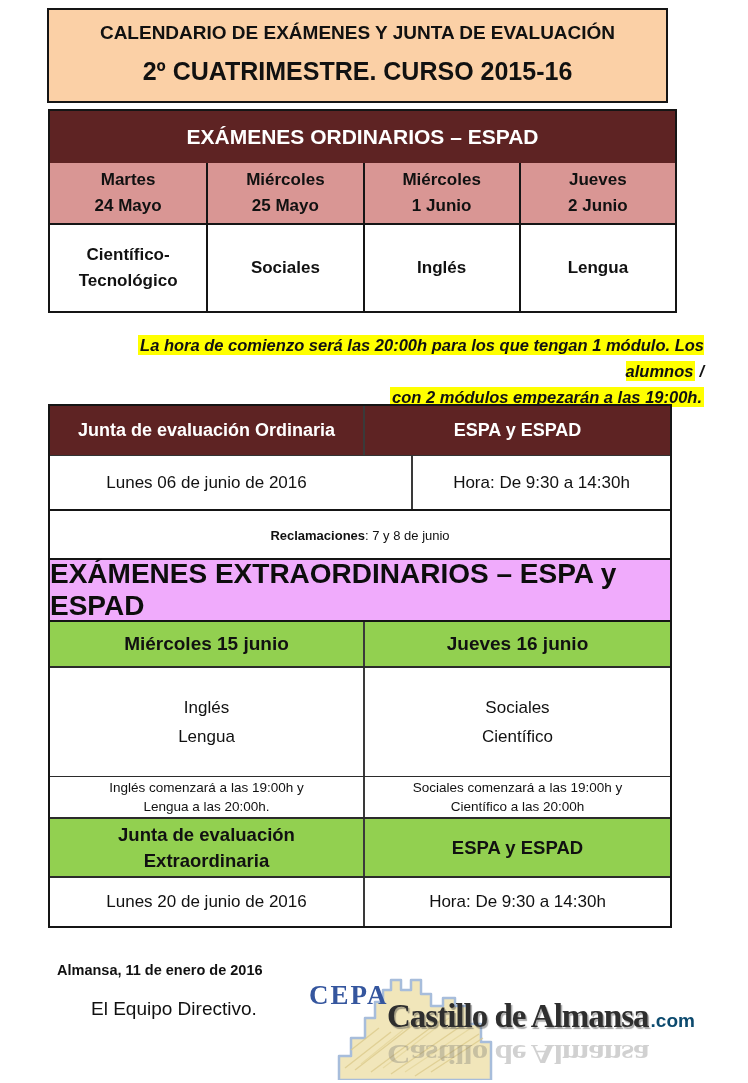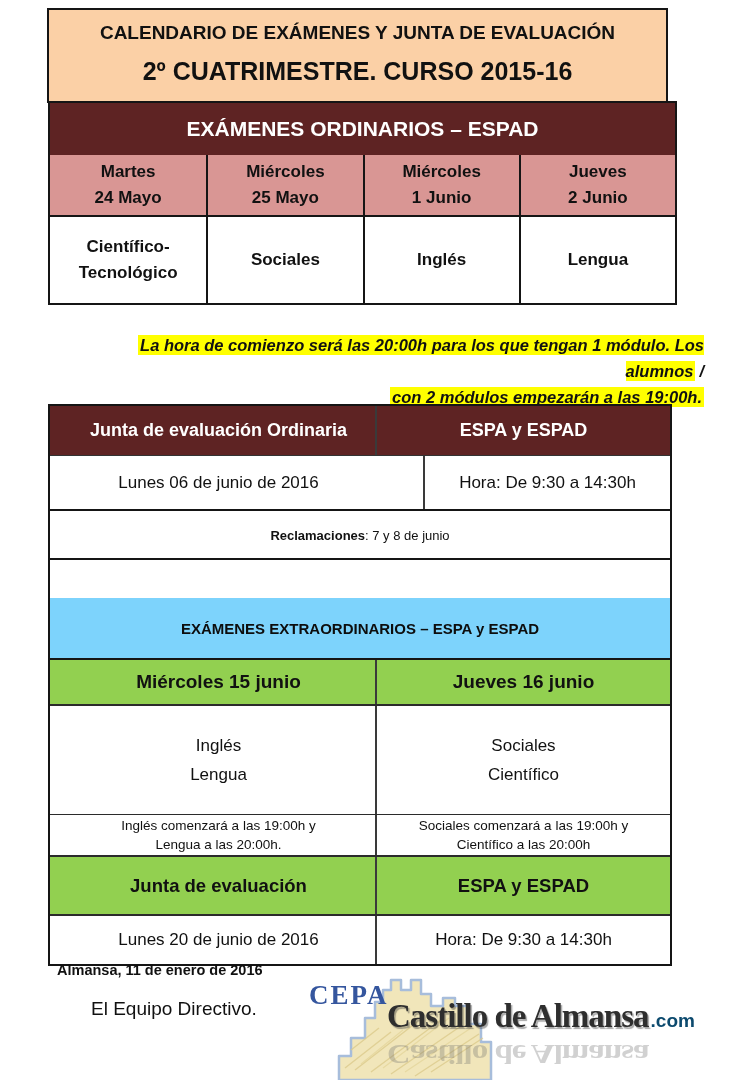--- a/index.html
+++ b/index.html
@@ -11,21 +11,21 @@
 
   
   .title-box {
     position:absolute; left:47px; top:8px; width:621px; height:95px;
     background:#FBD0A6; border:2px solid #151515; text-align:center;
   }
   .title-line1 { margin-top:12px; font-size:19px; font-weight:bold; }
   .title-line2 { margin-top:13px; font-size:25px; font-weight:bold; }
 
   
-  .t1 { position:absolute; left:48px; top:101px; width:629px; border:2px solid #151515; background:#fff; }
+  .t1 { position:absolute; left:48px; top:109px; width:629px; border:2px solid #151515; background:#fff; }
   .t1-header {
     height:52px; background:#5E2323; color:#fff; font-weight:bold; font-size:21px;
     display:flex; align-items:center; justify-content:center;
   }
   .t1-row { display:grid; grid-template-columns:repeat(4,1fr); }
   .t1-dates { background:#D99694; }
   .t1-dates .cell { height:60px; }
   .t1-subjects { background:#fff; border-top:2px solid #151515; }
   .t1-subjects .cell { height:86px; }
   .t1 .cell {
@@ -35,35 +35,35 @@
   }
   .t1 .cell:first-child { border-left:none;text-align:right; }
 
   
   .note { position:absolute; left:64px; top:332px; width:640px; font-size:16.5px; font-weight:bold; font-style:italic; line-height:26px;text-align:right; }
   .note .hl { background:#FFFF00; padding:1px 2px; }
   .note .slash { background:none; margin-left:4px; font-weight:bold; }
 
   
   .t2 { position:absolute; left:48px; top:404px; width:624px; border:2px solid #151515; background:#fff; }
-  .row2 { display:grid; grid-template-columns:313px 1fr;padding-left:12px; }
+  .row2 { display:grid; grid-template-columns:313px 1fr; }
   .row2 .c2 { display:flex; flex-direction:column; align-items:center; justify-content:center; text-align:center; }
   .row2 .c2 + .c2 { border-left:2px solid #3a3a3a; }
   .t2-header { background:#5E2323; color:#fff; font-weight:bold; font-size:18px; }
   .t2-header .c2 { height:49px; }
   .t2-values { border-top:1px solid #333; font-size:17px;gap:48px; }
   .t2-values .c2 { height:53px; }
   .t2-recl { border-top:2px solid #151515; height:50px; display:flex; flex-direction:column; align-items:center; justify-content:center; font-size:13px; line-height:19px; text-align:center;gap:24px; }
   .t2-recl b { font-weight:bold; }
 
   
   .t3 { position:absolute; left:48px; top:558px; width:624px; border:2px solid #151515; background:#fff; }
   .t3-header {
-    height:62px; background:#7dd3fc; color:#0d0d0d; font-weight:bold; font-size:15px;
-    display:flex; align-items:center; justify-content:center; border-bottom:2px solid #151515;margin-top:38px;
+    height:62px; background:#f0abfc; color:#0d0d0d; font-weight:bold; font-size:28px;
+    display:flex; align-items:center; justify-content:center; border-bottom:2px solid #151515;
   }
   .t3-dates { background:#92D050; font-weight:bold; font-size:19px; }
   .t3-dates .c2 { height:44px; }
   .t3-subjects { border-top:2px solid #2b2b2b; font-size:17px; }
   .t3-subjects .c2 { height:108px; line-height:29px; }
   .t3-times { border-top:1px solid #2b2b2b; font-size:13.5px; line-height:19px; }
   .t3-times .c2 { height:40px; }
   .t3-junta { border-top:2px solid #2b2b2b; background:#92D050; font-weight:bold; font-size:18.5px; line-height:26px; }
   .t3-junta .c2 { height:57px; }
   .t3-last { border-top:2px solid #2b2b2b; font-size:17px; }
@@ -184,20 +184,21 @@
         <span>Lengua a las 20:00h.</span>
       </div>
       <div class="c2">
         <span>Sociales comenzará a las 19:00h y</span>
         <span>Científico a las 20:00h</span>
       </div>
     </div>
     <div class="row2 t3-junta">
       <div class="c2">
         <span>Junta de evaluación</span>
+        <span>Extraordinaria</span>
       </div>
       <div class="c2">ESPA y ESPAD</div>
     </div>
     <div class="row2 t3-last">
       <div class="c2">Lunes 20 de junio de 2016</div>
       <div class="c2">Hora: De 9:30 a 14:30h</div>
     </div>
   </div>
 
   <div class="footer-date">Almansa, 11 de enero de 2016</div>

